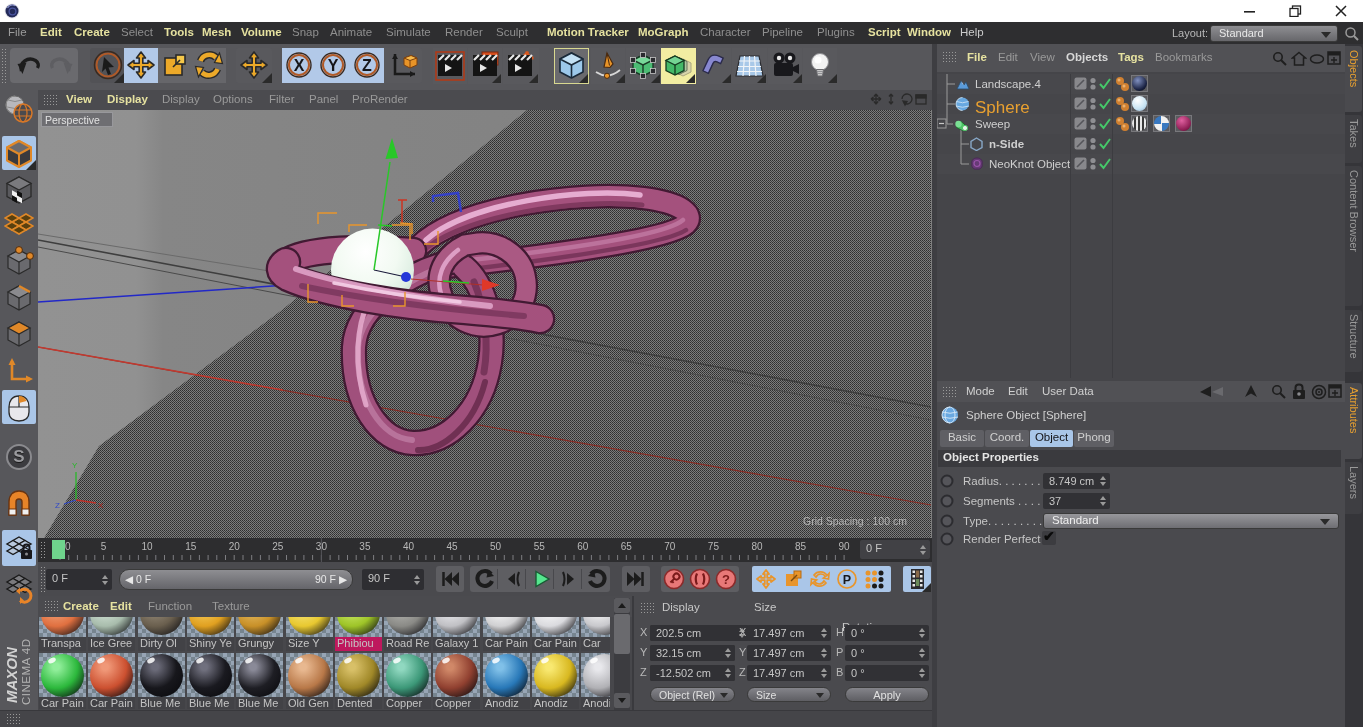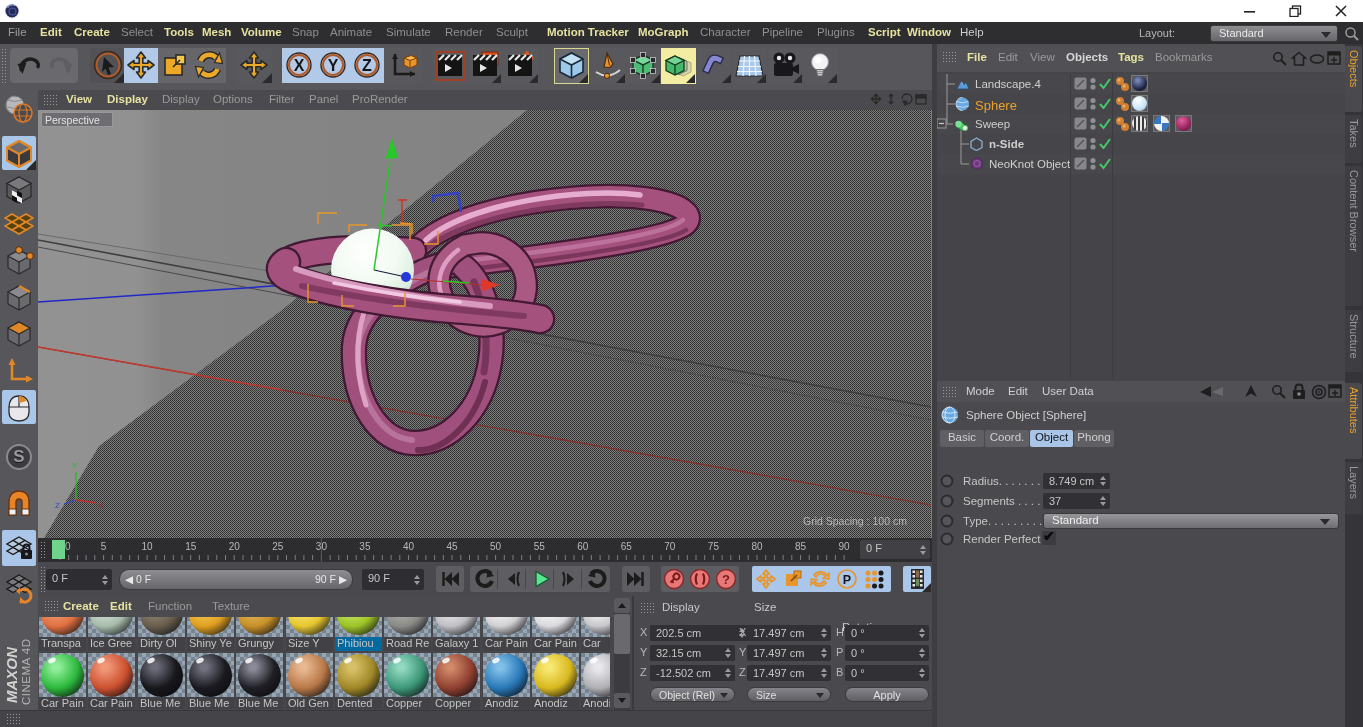--- a/index.html
+++ b/index.html
@@ -41,21 +41,21 @@
     <div style="position:absolute;left:445px;top:26px;font-size:11.5px;color:#8f8f8f;font-weight:normal;white-space:nowrap;">Render</div>
     <div style="position:absolute;left:496px;top:26px;font-size:11.5px;color:#8f8f8f;font-weight:normal;white-space:nowrap;">Sculpt</div>
     <div style="position:absolute;left:547px;top:26px;font-size:11.5px;color:#e6e2a0;font-weight:bold;white-space:nowrap;">Motion Tracker</div>
     <div style="position:absolute;left:638px;top:26px;font-size:11.5px;color:#e6e2a0;font-weight:bold;white-space:nowrap;">MoGraph</div>
     <div style="position:absolute;left:700px;top:26px;font-size:11.5px;color:#8f8f8f;font-weight:normal;white-space:nowrap;">Character</div>
     <div style="position:absolute;left:762px;top:26px;font-size:11.5px;color:#8f8f8f;font-weight:normal;white-space:nowrap;">Pipeline</div>
     <div style="position:absolute;left:817px;top:26px;font-size:11.5px;color:#8f8f8f;font-weight:normal;white-space:nowrap;">Plugins</div>
     <div style="position:absolute;left:868px;top:26px;font-size:11.5px;color:#e6e2a0;font-weight:bold;white-space:nowrap;">Script</div>
     <div style="position:absolute;left:907px;top:26px;font-size:11.5px;color:#e6e2a0;font-weight:bold;white-space:nowrap;">Window</div>
     <div style="position:absolute;left:960px;top:26px;font-size:11.5px;color:#cccccc;font-weight:normal;white-space:nowrap;">Help</div>
-    <div style="position:absolute;left:1139px;top:27px;font-size:11px;color:#b8b8b8;font-weight:normal;white-space:nowrap;">Layout:</div>
+    <div style="position:absolute;left:1172px;top:27px;font-size:11px;color:#b8b8b8;font-weight:normal;white-space:nowrap;">Layout:</div>
     <div class="" style="position:absolute;left:1210px;top:25px;width:128px;height:17px;background:linear-gradient(#8e8e92,#67676b);border-radius:3px;border:1px solid #3a3a3a;">
       <div style="position:absolute;left:8px;top:1px;font-size:11px;color:#e8e8e8;">Standard</div>
       <div style="position:absolute;right:6px;top:6px;border-left:5px solid transparent;border-right:5px solid transparent;border-top:6px solid #2a2a2a;"></div>
     </div>
     <svg style="position:absolute;left:1344px;top:26px;" width="16" height="16" viewBox="0 0 16 16">
       <circle cx="6.5" cy="6.5" r="4.5" fill="none" stroke="#9a9a9a" stroke-width="1.5"></circle>
       <line x1="10" y1="10" x2="14" y2="14" stroke="#9a9a9a" stroke-width="2"></line>
     </svg>
     <div class="" style="position:absolute;left:0px;top:44px;width:932px;height:46px;background:#57575b;"></div>
     <div class="handle" style="position:absolute;left:1px;top:48px;width:7px;height:36px;"></div>
@@ -736,21 +736,21 @@
     </div>
     <div style="position:absolute;left:286px;top:617px;width:47px;height:20px;overflow:hidden;background-image:repeating-conic-gradient(#97a5b5 0 25%, #76848f 0 50%);background-size:8px 8px;">
       <div style="position:absolute;left:2px;top:-25px;width:43px;height:43px;border-radius:50%;background:radial-gradient(circle at 35% 30%, #f8e880 8%, #e8c830 52%, #101014 92%);"></div>
     </div>
     <div style="position:absolute;left:286px;top:637px;width:47px;height:14px;background:#424246;overflow:hidden;">
       <div style="font-size:11px;color:#c4c4c4;padding:0px 0 0 2px;">Size Y</div>
     </div>
     <div style="position:absolute;left:335px;top:617px;width:47px;height:20px;overflow:hidden;background-image:repeating-conic-gradient(#97a5b5 0 25%, #76848f 0 50%);background-size:8px 8px;">
       <div style="position:absolute;left:2px;top:-25px;width:43px;height:43px;border-radius:50%;background:radial-gradient(circle at 35% 30%, #d0ee70 8%, #9ec428 52%, #101014 92%);"></div>
     </div>
-    <div style="position:absolute;left:335px;top:637px;width:47px;height:14px;background:#0369a1;overflow:hidden;">
+    <div style="position:absolute;left:335px;top:637px;width:47px;height:14px;background:#be185d;overflow:hidden;">
       <div style="font-size:11px;color:#c4c4c4;padding:0px 0 0 2px;">Phibiou</div>
     </div>
     <div style="position:absolute;left:384px;top:617px;width:47px;height:20px;overflow:hidden;background-image:repeating-conic-gradient(#97a5b5 0 25%, #76848f 0 50%);background-size:8px 8px;">
       <div style="position:absolute;left:2px;top:-25px;width:43px;height:43px;border-radius:50%;background:radial-gradient(circle at 35% 30%, #b8b8b4 8%, #8a8a86 52%, #101014 92%);"></div>
     </div>
     <div style="position:absolute;left:384px;top:637px;width:47px;height:14px;background:#424246;overflow:hidden;">
       <div style="font-size:11px;color:#c4c4c4;padding:0px 0 0 2px;">Road Re</div>
     </div>
     <div style="position:absolute;left:433px;top:617px;width:47px;height:20px;overflow:hidden;background-image:repeating-conic-gradient(#97a5b5 0 25%, #76848f 0 50%);background-size:8px 8px;">
       <div style="position:absolute;left:2px;top:-25px;width:43px;height:43px;border-radius:50%;background:radial-gradient(circle at 35% 30%, #f0f0f4 8%, #c0c0c4 52%, #101014 92%);"></div>
@@ -964,21 +964,21 @@
       <circle cx="11" cy="11" r="2.6" fill="#e8f4ea" stroke="#4cc464" stroke-width="1"></circle>
     </svg>
     <svg style="position:absolute;left:969px;top:137px;" width="15" height="14" viewBox="0 0 15 14">
       <polygon points="7.5,1 13,4.5 13,10.5 7.5,13.5 2,10.5 2,4.5" fill="none" stroke="#88a8c8" stroke-width="1.4"></polygon>
     </svg>
     <svg style="position:absolute;left:969px;top:156px;" width="16" height="15" viewBox="0 0 16 15">
       <path d="M8 2 C12 2 14 5 13 8 C14 11 11 14 8 13 C5 14 2 11 3 8 C2 5 4 2 8 2 Z" fill="#6a3a7a" stroke="#4a2458" stroke-width="1" opacity="0.9"></path>
       <circle cx="8" cy="7.5" r="3" fill="none" stroke="#a85ab8" stroke-width="1.2" opacity="0.8"></circle>
     </svg>
     <div style="position:absolute;left:975px;top:78px;font-size:11.5px;color:#cfcfcf;font-weight:normal;white-space:nowrap;">Landscape.4</div>
-    <div style="position:absolute;left:975px;top:98px;font-size:13px;color:#e8a030;font-weight:normal;white-space:nowrap;">Sphere</div>
+    <div style="position:absolute;left:975px;top:98px;font-size:17px;color:#e8a030;font-weight:normal;white-space:nowrap;">Sphere</div>
     <div style="position:absolute;left:975px;top:118px;font-size:11.5px;color:#cfcfcf;font-weight:normal;white-space:nowrap;">Sweep</div>
     <div style="position:absolute;left:989px;top:138px;font-size:11.5px;color:#cfcfcf;font-weight:bold;white-space:nowrap;">n-Side</div>
     <div style="position:absolute;left:989px;top:158px;font-size:11.5px;color:#cfcfcf;font-weight:normal;white-space:nowrap;">NeoKnot Object</div>
     <div style="position:absolute;left:1070px;top:74px;width:1px;height:304px;background:#3c3c40;"></div>
     <div style="position:absolute;left:1112px;top:74px;width:1px;height:304px;background:#3c3c40;"></div>
     <svg style="position:absolute;left:1074px;top:77px;" width="13" height="13" viewBox="0 0 13 13">
       <rect x="0.5" y="0.5" width="12" height="12" rx="2" fill="#88888c"></rect>
       <line x1="10" y1="3" x2="3" y2="10" stroke="#55555a" stroke-width="1.6"></line>
     </svg>
     <svg style="position:absolute;left:1089px;top:77px;" width="8" height="13" viewBox="0 0 8 13">
@@ -1106,20 +1106,23 @@
       <div style="width:100%;text-align:center;font-size:11.5px;padding-top:1px;color:#d0d0d0;">Basic</div>
     </div>
     <div class="" style="position:absolute;left:985px;top:430px;width:44px;height:17px;background:#5f5f64;border-radius:2px;">
       <div style="width:100%;text-align:center;font-size:11.5px;padding-top:1px;color:#d0d0d0;">Coord.</div>
     </div>
     <div class="" style="position:absolute;left:1030px;top:430px;width:43px;height:17px;background:#a9c6e8;border-radius:2px;">
       <div style="width:100%;text-align:center;font-size:11.5px;padding-top:1px;color:#141418;">Object</div>
     </div>
     <div class="" style="position:absolute;left:1074px;top:430px;width:40px;height:17px;background:#5f5f64;border-radius:2px;">
       <div style="width:100%;text-align:center;font-size:11.5px;padding-top:1px;color:#d0d0d0;">Phong</div>
+    </div>
+    <div class="" style="position:absolute;left:938px;top:450px;width:403px;height:17px;background:#3a3a3e;">
+      <div style="font-size:11.5px;font-weight:bold;color:#e4e4e4;padding:1px 0 0 5px;">Object Properties</div>
     </div>
     <svg style="position:absolute;left:940px;top:474px;" width="14" height="14" viewBox="0 0 14 14">
       <circle cx="7" cy="7" r="5.5" fill="#55555a" stroke="#2c2c30" stroke-width="2"></circle>
     </svg>
     <div style="position:absolute;left:963px;top:475px;font-size:11.5px;color:#c6c6c6;font-weight:normal;white-space:nowrap;">Radius. . . . . . . .</div>
     <svg style="position:absolute;left:940px;top:494px;" width="14" height="14" viewBox="0 0 14 14">
       <circle cx="7" cy="7" r="5.5" fill="#55555a" stroke="#2c2c30" stroke-width="2"></circle>
     </svg>
     <div style="position:absolute;left:963px;top:495px;font-size:11.5px;color:#c6c6c6;font-weight:normal;white-space:nowrap;">Segments . . . . .</div>
     <svg style="position:absolute;left:940px;top:514px;" width="14" height="14" viewBox="0 0 14 14">

